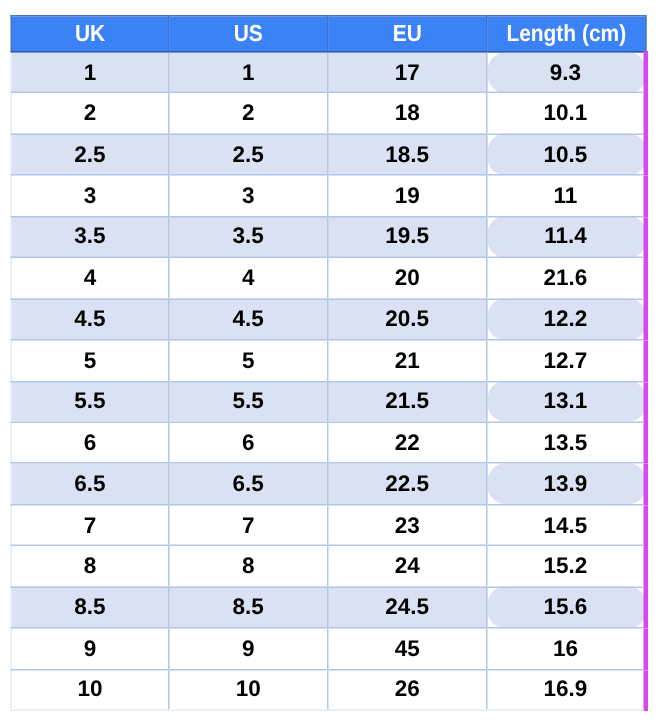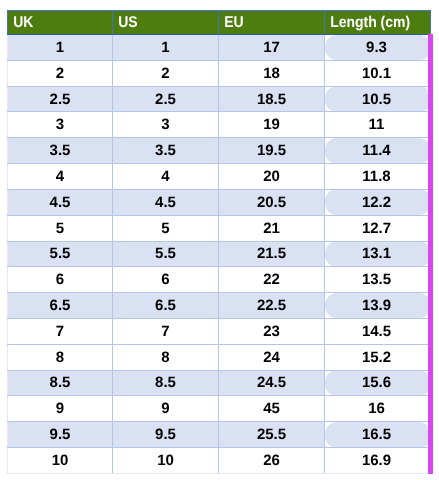--- a/index.html
+++ b/index.html
@@ -24,43 +24,43 @@
     height: 464px;
     border-collapse: collapse;
     table-layout: fixed;
   }
   #size-table col.c0 { width: 105px; }
   #size-table col.c1 { width: 106px; }
   #size-table col.c2 { width: 106px; }
   #size-table col.c3 { width: 106px; }
   #size-table th {
     height: 23px;
-    background: #4d7c0f;
+    background: #3b82f6;
     color: #ffffff;
     font-size: 15.5px;
     font-weight: bold;
-    text-align: left;
+    text-align: center;
     vertical-align: middle;
     border: 1px solid #4472C4;
     border-bottom: 1px solid #2F5CA8;
     padding: 0;
   }
   #size-table td {
     color: #000000;
     font-size: 15px;
     font-weight: bold;
     text-align: center;
     vertical-align: middle;
     padding: 0;
     border-left: 1px solid #B4C6E7;
     border-bottom: 1px solid #B4C6E7;
   }
   #size-table tbody tr:first-child td { border-top: none; }
   #size-table td:first-child { border-left: 1px solid #E4EAF7; }
-  #size-table td:last-child { border-right: 5px solid #d946ef; border-radius: 12px; }
+  #size-table td:last-child { border-right: 3px solid #d946ef; border-radius: 12px; }
   #size-table tbody tr:last-child td { border-bottom: 1px solid #E4EAF7; margin-top: 12px; }
   #size-table tbody tr.band td { background: #D9E1F2; }
   #size-table tbody tr.plain td { background: #ffffff; }
   #size-table th > span {
     display: block;
     transform: translate3d(0, 0, 0) scaleX(0.9);
   }
   #size-table td > span {
     display: block;
     transform: translate3d(0, 0, 0);
@@ -167,21 +167,21 @@
         <td>
           <span>4</span>
         </td>
         <td>
           <span>4</span>
         </td>
         <td>
           <span>20</span>
         </td>
         <td>
-          <span>11.8</span>
+          <span>21.6</span>
         </td>
       </tr>
       <tr class="band">
         <td>
           <span>4.5</span>
         </td>
         <td>
           <span>4.5</span>
         </td>
         <td>
@@ -294,34 +294,20 @@
           <span>9</span>
         </td>
         <td>
           <span>9</span>
         </td>
         <td>
           <span>45</span>
         </td>
         <td>
           <span>16</span>
-        </td>
-      </tr>
-      <tr class="band">
-        <td>
-          <span>9.5</span>
-        </td>
-        <td>
-          <span>9.5</span>
-        </td>
-        <td>
-          <span>25.5</span>
-        </td>
-        <td>
-          <span>16.5</span>
         </td>
       </tr>
       <tr class="plain">
         <td>
           <span>10</span>
         </td>
         <td>
           <span>10</span>
         </td>
         <td>

